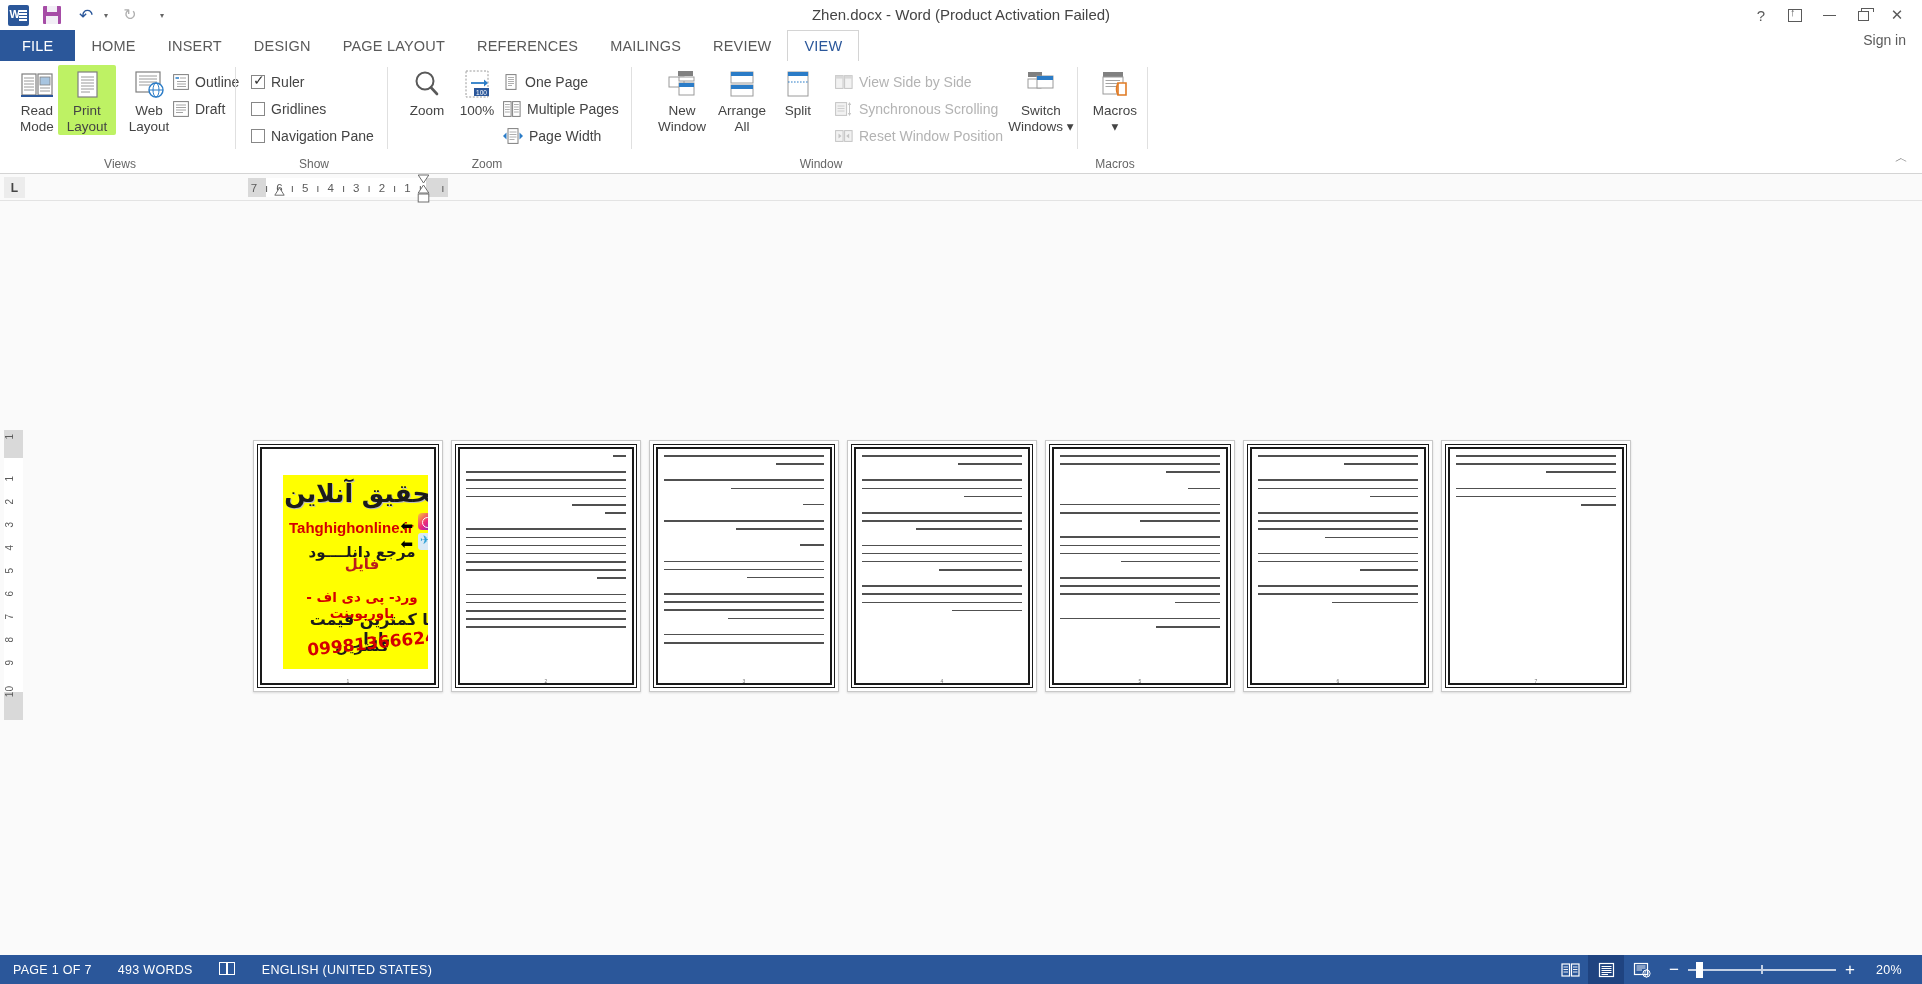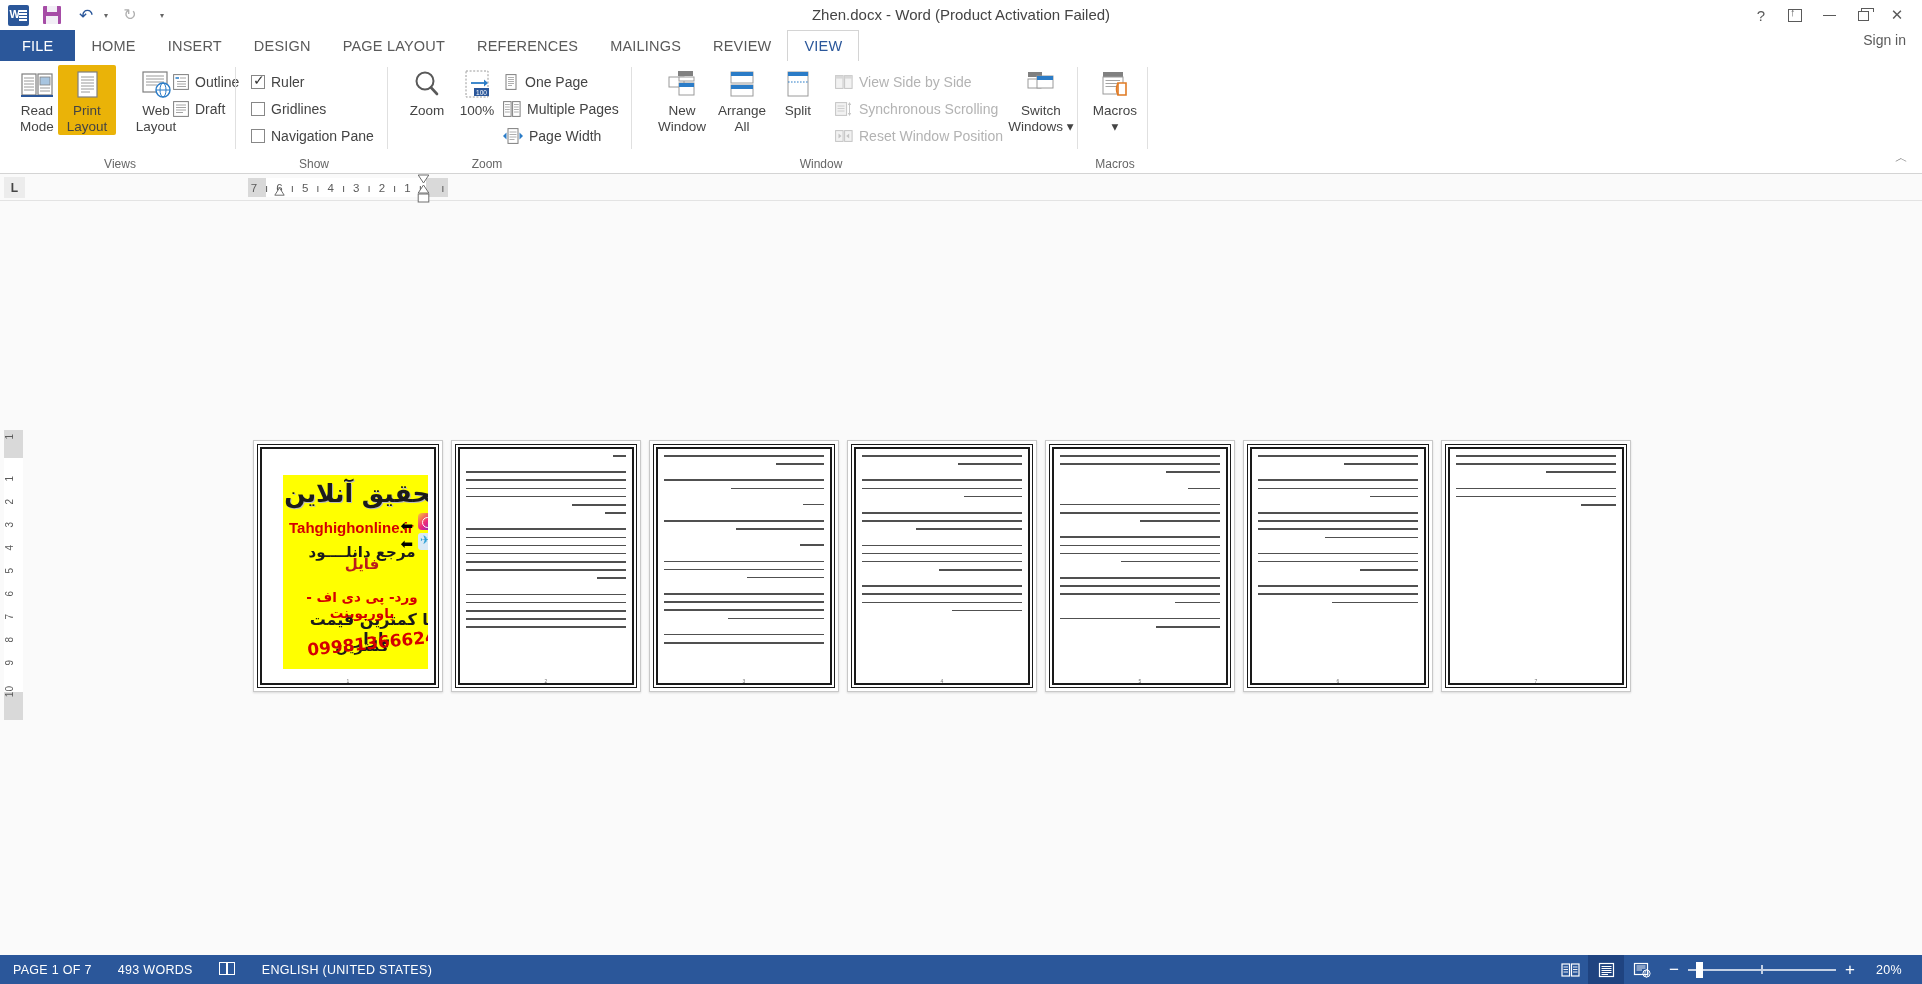--- a/index.html
+++ b/index.html
@@ -91,21 +91,21 @@
     position: absolute; bottom: 2px; left: 0; width: 100%;
     text-align: center; font-size: 12px; color: #666;
   }
   .rgroup .gsep {
     position: absolute; right: 0; top: 6px; height: 82px; width: 1px; background: #e0e0e0;
   }
   .big-btn {
     position: absolute; top: 4px; width: 58px; display: flex; flex-direction: column;
     align-items: center; cursor: pointer; padding-top: 4px; border-radius: 2px;
   }
-  .big-btn.sel { background: #eab308; }
+  .big-btn.sel { background: #bef264; }
   .big-btn .bl { font-size: 13.5px; color: #444; line-height: 16px; text-align: center; }
   .small-row {
     position: absolute; display: flex; align-items: center; gap: 6px;
     font-size: 14px; color: #444; cursor: pointer; height: 22px; padding: 0 3px; border-radius:2px;
   }
   .small-row.disabled { color: #b3b3b3; cursor: default; }
   .cbx { width: 14px; height: 14px; border: 1px solid #878787; background: #fff; position: relative; flex: 0 0 auto;}
   .cbx.on::after {
     content: "✓"; position: absolute; left: 1px; top: -4px; font-size: 14px; color: #333;
   }
@@ -308,21 +308,21 @@
             <line x1="11" y1="14" x2="24" y2="14"></line>
             <line x1="11" y1="17" x2="24" y2="17"></line>
             <line x1="11" y1="20" x2="24" y2="20"></line>
             <line x1="11" y1="23" x2="20" y2="23"></line>
           </g>
       </svg>
       <span class="bl">Print</span>
       <span class="bl">Layout</span>
     </div>
 
-    <div class="big-btn" style="left:123px;">
+    <div class="big-btn" style="left:116px;">
       <svg class="ico" width="34" height="34" viewBox="0 0 34 34">
         <rect x="4" y="3" width="24" height="20" fill="#fff" stroke="#7f7f7f" stroke-width="1.2"></rect>
         <g stroke="#9a9a9a" stroke-width="1">
             <line x1="7" y1="7" x2="25" y2="7"></line>
             <line x1="7" y1="10" x2="25" y2="10"></line>
             <line x1="7" y1="13" x2="25" y2="13"></line>
             <line x1="7" y1="16" x2="18" y2="16"></line>
           </g>
         <circle cx="24" cy="21" r="7" fill="#fff" stroke="#2b7cc7" stroke-width="1.4"></circle>
         <ellipse cx="24" cy="21" rx="3" ry="7" fill="none" stroke="#2b7cc7" stroke-width="1"></ellipse>

